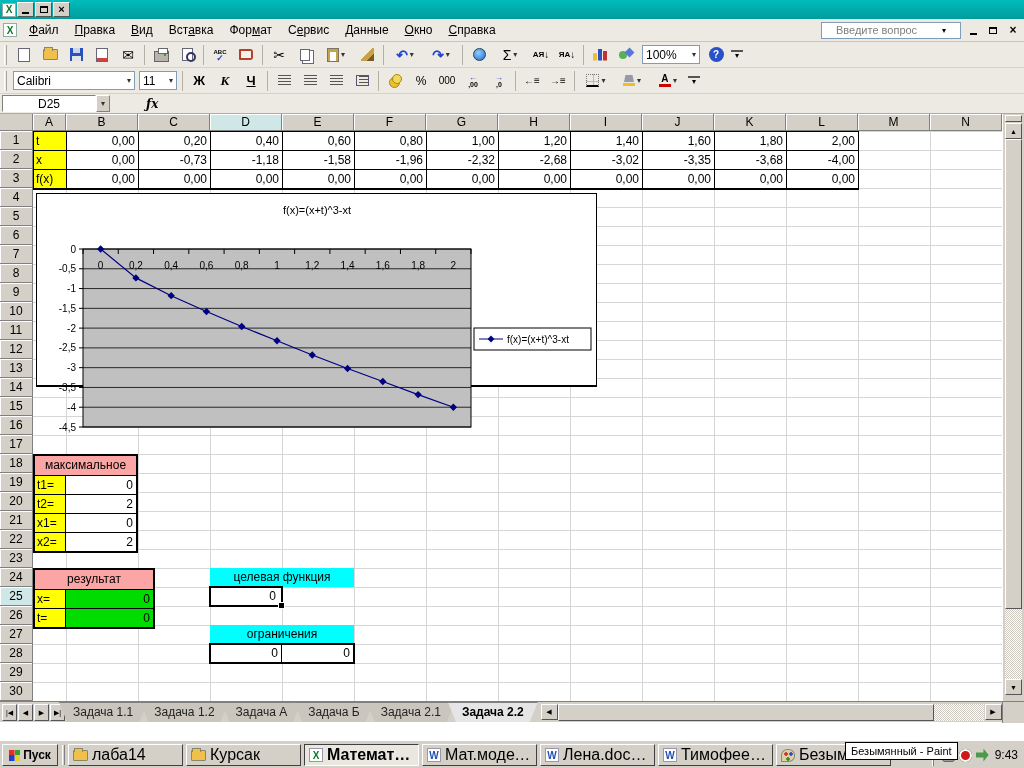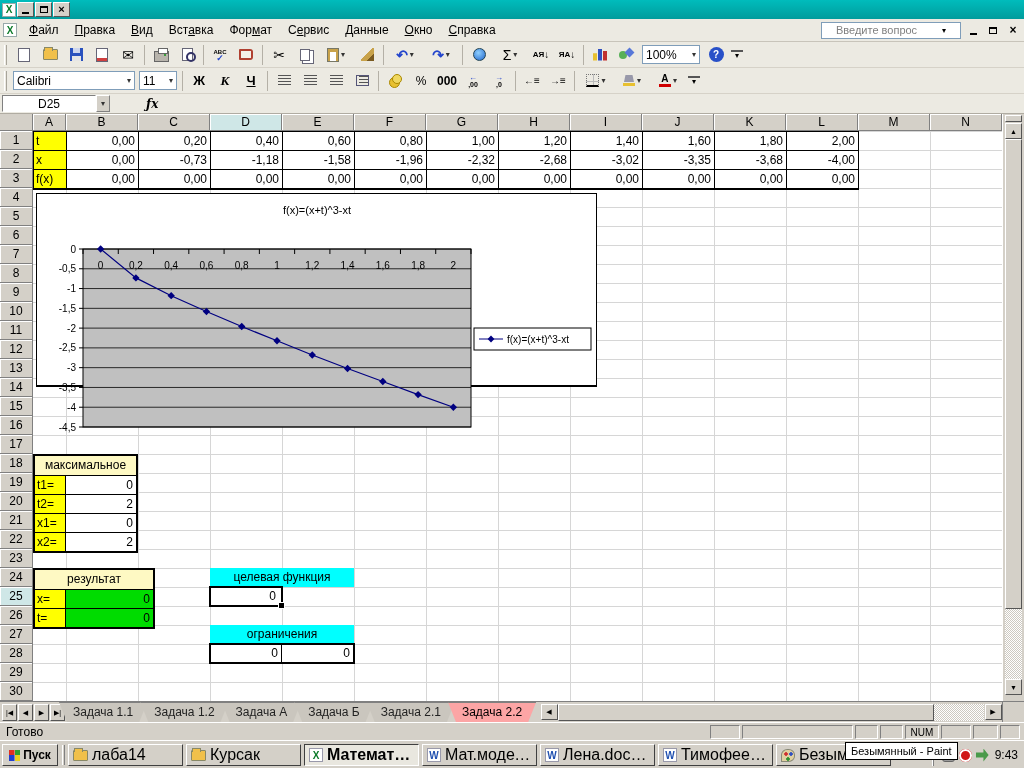--- a/index.html
+++ b/index.html
@@ -64,21 +64,21 @@
 .fontbox{display:inline-flex;align-items:center;width:122px;height:19px;background:#fff;border:1px solid #7f9db9;margin:0 2px;padding:0 3px;justify-content:space-between}
 .sizebox{display:inline-flex;align-items:center;width:38px;height:19px;background:#fff;border:1px solid #7f9db9;margin:0 2px;padding:0 3px;justify-content:space-between}
 .bld{font-weight:bold;font-size:13px}
 .itl{font-style:italic;font-weight:bold;font-size:13px;font-family:"Liberation Serif",serif}
 .und{text-decoration:underline;font-weight:bold;font-size:13px}
 .al{width:13px;height:11px;background:repeating-linear-gradient(#555 0 1px,transparent 1px 3px)}
 .al-m{border:1px solid #557;background-size:9px 100%;background-position:2px 0;background-repeat:no-repeat}
 .ic-coins{width:13px;height:13px;position:relative}
 .ic-coins:before{content:"";position:absolute;left:0;top:3px;width:9px;height:9px;border-radius:50%;background:#e8c030;border:1px solid #a80}
 .ic-coins:after{content:"";position:absolute;right:0;top:0;width:8px;height:8px;border-radius:50%;background:#f0d860;border:1px solid #a80}
-.m000{font-size:12px;font-weight:bold}
+.m000{font-size:10px;font-weight:normal}
 .dec2{display:flex;flex-direction:column;align-items:center;line-height:7px}
 .dec2 i{font-style:normal;color:#2244cc;font-size:8px}
 .dec2 b{font-size:7px;font-weight:bold}
 .indbtn{display:flex;align-items:center;font-size:10px;line-height:1}
 .ic-borders{width:13px;height:13px;border:1px dotted #777;border-bottom:2px solid #000;background:linear-gradient(#0000 6px,#bbb 6px 7px,#0000 7px),linear-gradient(90deg,#0000 6px,#bbb 6px 7px,#0000 7px)}
 .cwrap{display:flex;flex-direction:column;align-items:center;line-height:9px}
 .cwrap b{font-size:10px}
 .cbar{width:12px;height:3px;margin-top:1px}
 .buck{width:10px;height:7px;background:#99a;clip-path:polygon(15% 0,85% 0,100% 100%,0 100%)}
 
@@ -100,21 +100,21 @@
 #data-table{position:absolute;left:0;top:0;border-left:1px solid #000;border-top:1px solid #000;border-bottom:1px solid #000}
 .drow{display:flex;height:19px}
 .dlab{width:33px;background:#ffff00;border-right:1px solid #000;border-bottom:1px solid #000;padding-left:2px;line-height:18px}
 .dval{width:72px;background:#fff;border-right:1px solid #000;border-bottom:1px solid #000;text-align:right;padding-right:3px;line-height:18px}
 
 #chart-box{position:absolute;left:3px;top:62px;width:561px;height:194px;background:#fff;border:1px solid #000;border-bottom-width:2px}
 
 .block{position:absolute;border:2px solid #000;background:#fff}
 .brow{display:flex;height:19px;border-top:1px solid #000}
 .brow:first-child{border-top:none}
-.btitle{height:19px;line-height:18px;text-align:center;background:#fef9c3}
+.btitle{height:19px;line-height:18px;text-align:center;background:#fca5a5}
 .blab{width:31px;background:#ffff00;border-right:1px solid #000;padding-left:2px;line-height:18px}
 .bval{flex:1;text-align:right;padding-right:3px;line-height:18px;background:#fff}
 .bval.green{background:#00dc00}
 .cyan-title{position:absolute;width:144px;height:19px;background:#00ffff;text-align:center;line-height:18px}
 #sel-cell{position:absolute;left:176px;top:455px;width:74px;height:21px;border:2px solid #000;background:#fff;text-align:right;padding-right:5px;line-height:17px}
 #sel-cell:after{content:"";position:absolute;right:-4px;bottom:-4px;width:5px;height:5px;background:#000;border:1px solid #fff}
 #constr-row{position:absolute;left:176px;top:512px;width:146px;height:21px;border:2px solid #000;display:flex;background:#fff}
 #constr-row .ccell{width:71px;text-align:right;padding-right:3px;line-height:17px}
 #constr-row .ccell:first-child{border-right:1px solid #000}
 
@@ -122,21 +122,21 @@
 .sbtn{width:17px;height:16px;background:#d4d0c8;border:1px solid;border-color:#fff #555 #555 #fff;display:flex;align-items:center;justify-content:center;font-size:7px;margin:0 auto}
 #v-split{width:17px;height:7px;background:#d4d0c8;border:1px solid;border-color:#fff #555 #555 #fff;margin:1px auto 1px}
 #v-thumb{width:17px;height:470px;background:#d4d0c8;border:1px solid;border-color:#fff #555 #555 #fff;margin:0 auto}
 #v-track{width:17px;height:70px;margin:0 auto;background:repeating-conic-gradient(#fff 0 25%,#cdc9c1 0 50%) 0 0/2px 2px}
 
 #tabs-row{position:absolute;left:0;top:701px;width:1024px;height:21px;background:#d4d0c8;border-top:1px solid #808080}
 #tab-nav{position:absolute;left:2px;top:2px;display:flex}
 .navb{width:15px;height:17px;background:#d4d0c8;border:1px solid;border-color:#fff #555 #555 #fff;display:flex;align-items:center;justify-content:center;font-size:7px;margin-right:1px}
 #tabs{position:absolute;left:66px;top:0;display:flex;height:21px}
 .tab{height:20px;line-height:19px;padding:0 14px;background:#cac6be;clip-path:polygon(0 0,100% 0,calc(100% - 8px) 100%,8px 100%);margin-left:-7px;border-top:1px solid #808080;white-space:nowrap;font-size:12px;color:#222}
-.tab.active{background:#fca5a5;font-weight:normal;z-index:5;position:relative;color:#000}
+.tab.active{background:#e5e5e5;font-weight:bold;z-index:5;position:relative;color:#000}
 #hscroll{position:absolute;left:540px;top:2px;width:462px;height:17px;display:flex}
 #h-thumb{width:376px;height:17px;background:#d4d0c8;border:1px solid;border-color:#fff #555 #555 #fff}
 #h-track{width:50px;height:17px;background:repeating-conic-gradient(#fff 0 25%,#cdc9c1 0 50%) 0 0/2px 2px}
 #tr-corner{position:absolute;right:0;top:0;width:22px;height:21px;background:#d4d0c8;border-left:1px solid #808080}
 
 #statusbar{position:absolute;left:0;top:722px;width:1024px;height:18px;background:#d4d0c8;border-top:1px solid #fff;display:flex;align-items:center}
 #status-ready{margin-left:6px}
 #status-cells{position:absolute;right:4px;display:flex;gap:2px}
 .scell{height:14px;border:1px solid;border-color:#808080 #fff #fff #808080;font-size:10px;text-align:center;line-height:13px}
 
@@ -620,33 +620,20 @@
       </div>
     <div id="hscroll">
       <span class="sbtn">◀</span>
       <span id="h-thumb"></span>
       <span id="h-track"></span>
       <span class="sbtn">▶</span>
     </div>
     <div id="tr-corner"></div>
   </div>
 
-  <div id="statusbar">
-    <span id="status-ready">Готово</span>
-    <span id="status-cells">
-      <span class="scell" style="width:30px"></span>
-      <span class="scell" style="width:111px"></span>
-      <span class="scell" style="width:23px"></span>
-      <span class="scell" style="width:23px"></span>
-      <span class="scell" style="width:34px">NUM</span>
-      <span class="scell" style="width:30px"></span>
-      <span class="scell" style="width:25px"></span>
-      <span class="scell" style="width:20px"></span>
-    </span>
-  </div>
 
   <div id="taskbar">
     <div id="start-btn">
       <span class="flag"></span>
       <span>Пуск</span>
     </div>
     <div id="ql-sep"></div>
     <div id="task-buttons">
         <div class="task">
           <span class="ic ic-folder"></span>

